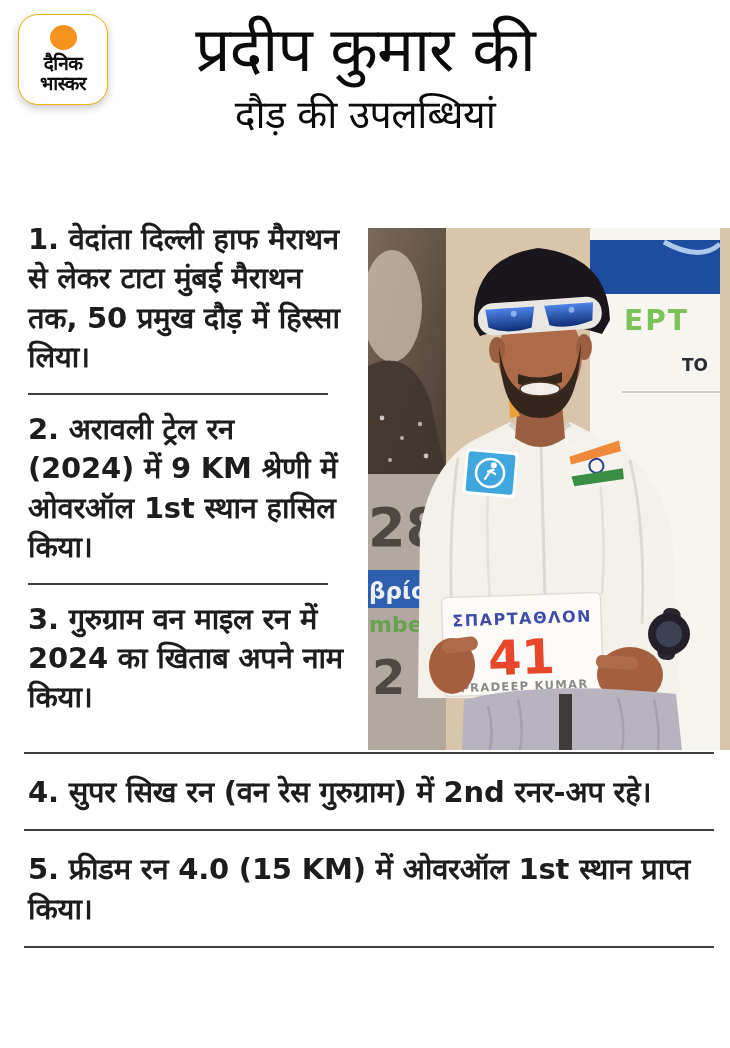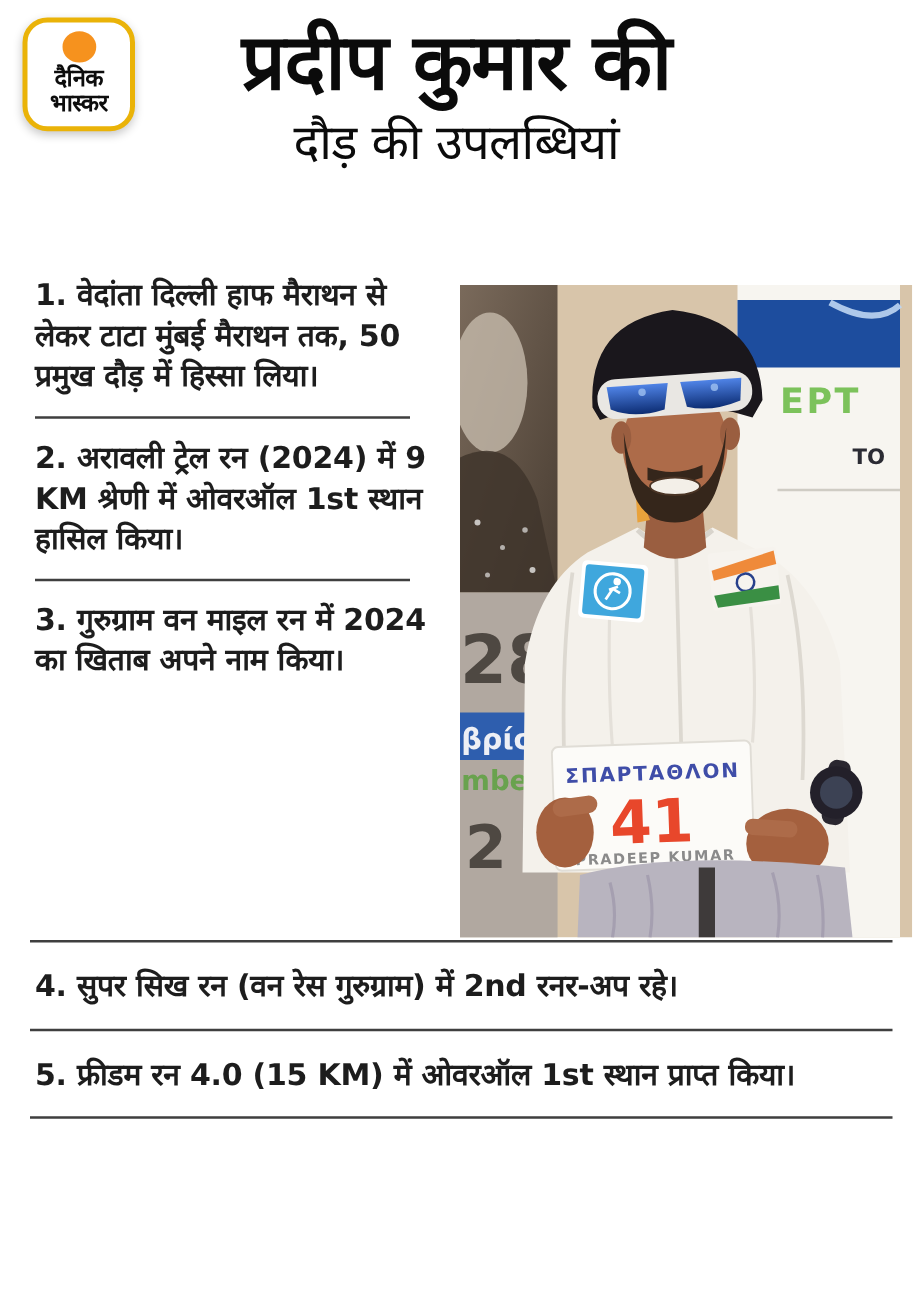--- a/index.html
+++ b/index.html
@@ -5,32 +5,32 @@
   * { margin:0; padding:0; box-sizing:border-box; }
   html,body { background:#ffffff; }
   body { font-family:"DejaVu Sans","Liberation Sans",sans-serif; }
   .page {
     position:relative; width:730px; height:1048px;
     background:#ffffff; overflow:hidden; color:#111;
   }
   
   .logo {
     position:absolute; left:18px; top:14px; width:90px; height:91px;
-    background:#fff; border:4px solid #eab308; border-radius:20px;
+    background:#fff; border:1px solid #eab308; border-radius:20px;
     box-shadow:0 3px 8px rgba(0,0,0,.22);
     display:flex; flex-direction:column; align-items:center; justify-content:center;
   }
   .logo-sun { width:27px; height:25px; border-radius:50%; background:#F6921E; margin-bottom:4px; }
   .logo-name { font-size:19px; font-weight:800; line-height:1.04; text-align:center; color:#0d0d0d; letter-spacing:-.5px; }
   .title { position:absolute; left:0; top:6px; width:100%; text-align:center; color:#0b0b0b; }
-  .title-l1 { display:block; font-size:62px; font-weight:700; line-height:1.42; letter-spacing:-1px; }
+  .title-l1 { display:block; font-size:62px; font-weight:400; line-height:1.42; letter-spacing:-1px; }
   .title-l2 { display:block; font-size:39px; font-weight:500; line-height:1.1; letter-spacing:-.5px; }
   
   .left-col { position:absolute; left:28px; top:220px; width:318px; }
-  .ach { font-size:24px; font-weight:600; line-height:1.36; color:#1d1d1d; letter-spacing:-.2px; }
+  .ach { font-size:29px; font-weight:600; line-height:1.36; color:#1d1d1d; letter-spacing:-.2px; }
   .div-l { border:none; border-top:2px solid #3f3f3f; width:300px; margin:15px 0 15px; }
   
   .photo { position:absolute; left:368px; top:228px; width:362px; height:522px; }
   .photo svg { display:block; }
   
   .bottom { position:absolute; left:24px; top:752px; width:690px; }
   .div-f { border:none; border-top:2px solid #3f3f3f; width:100%; margin:0 0 19px; }
   .bottom .ach { margin:16px 4px 17px 4px; }
 </style>
 </head>

